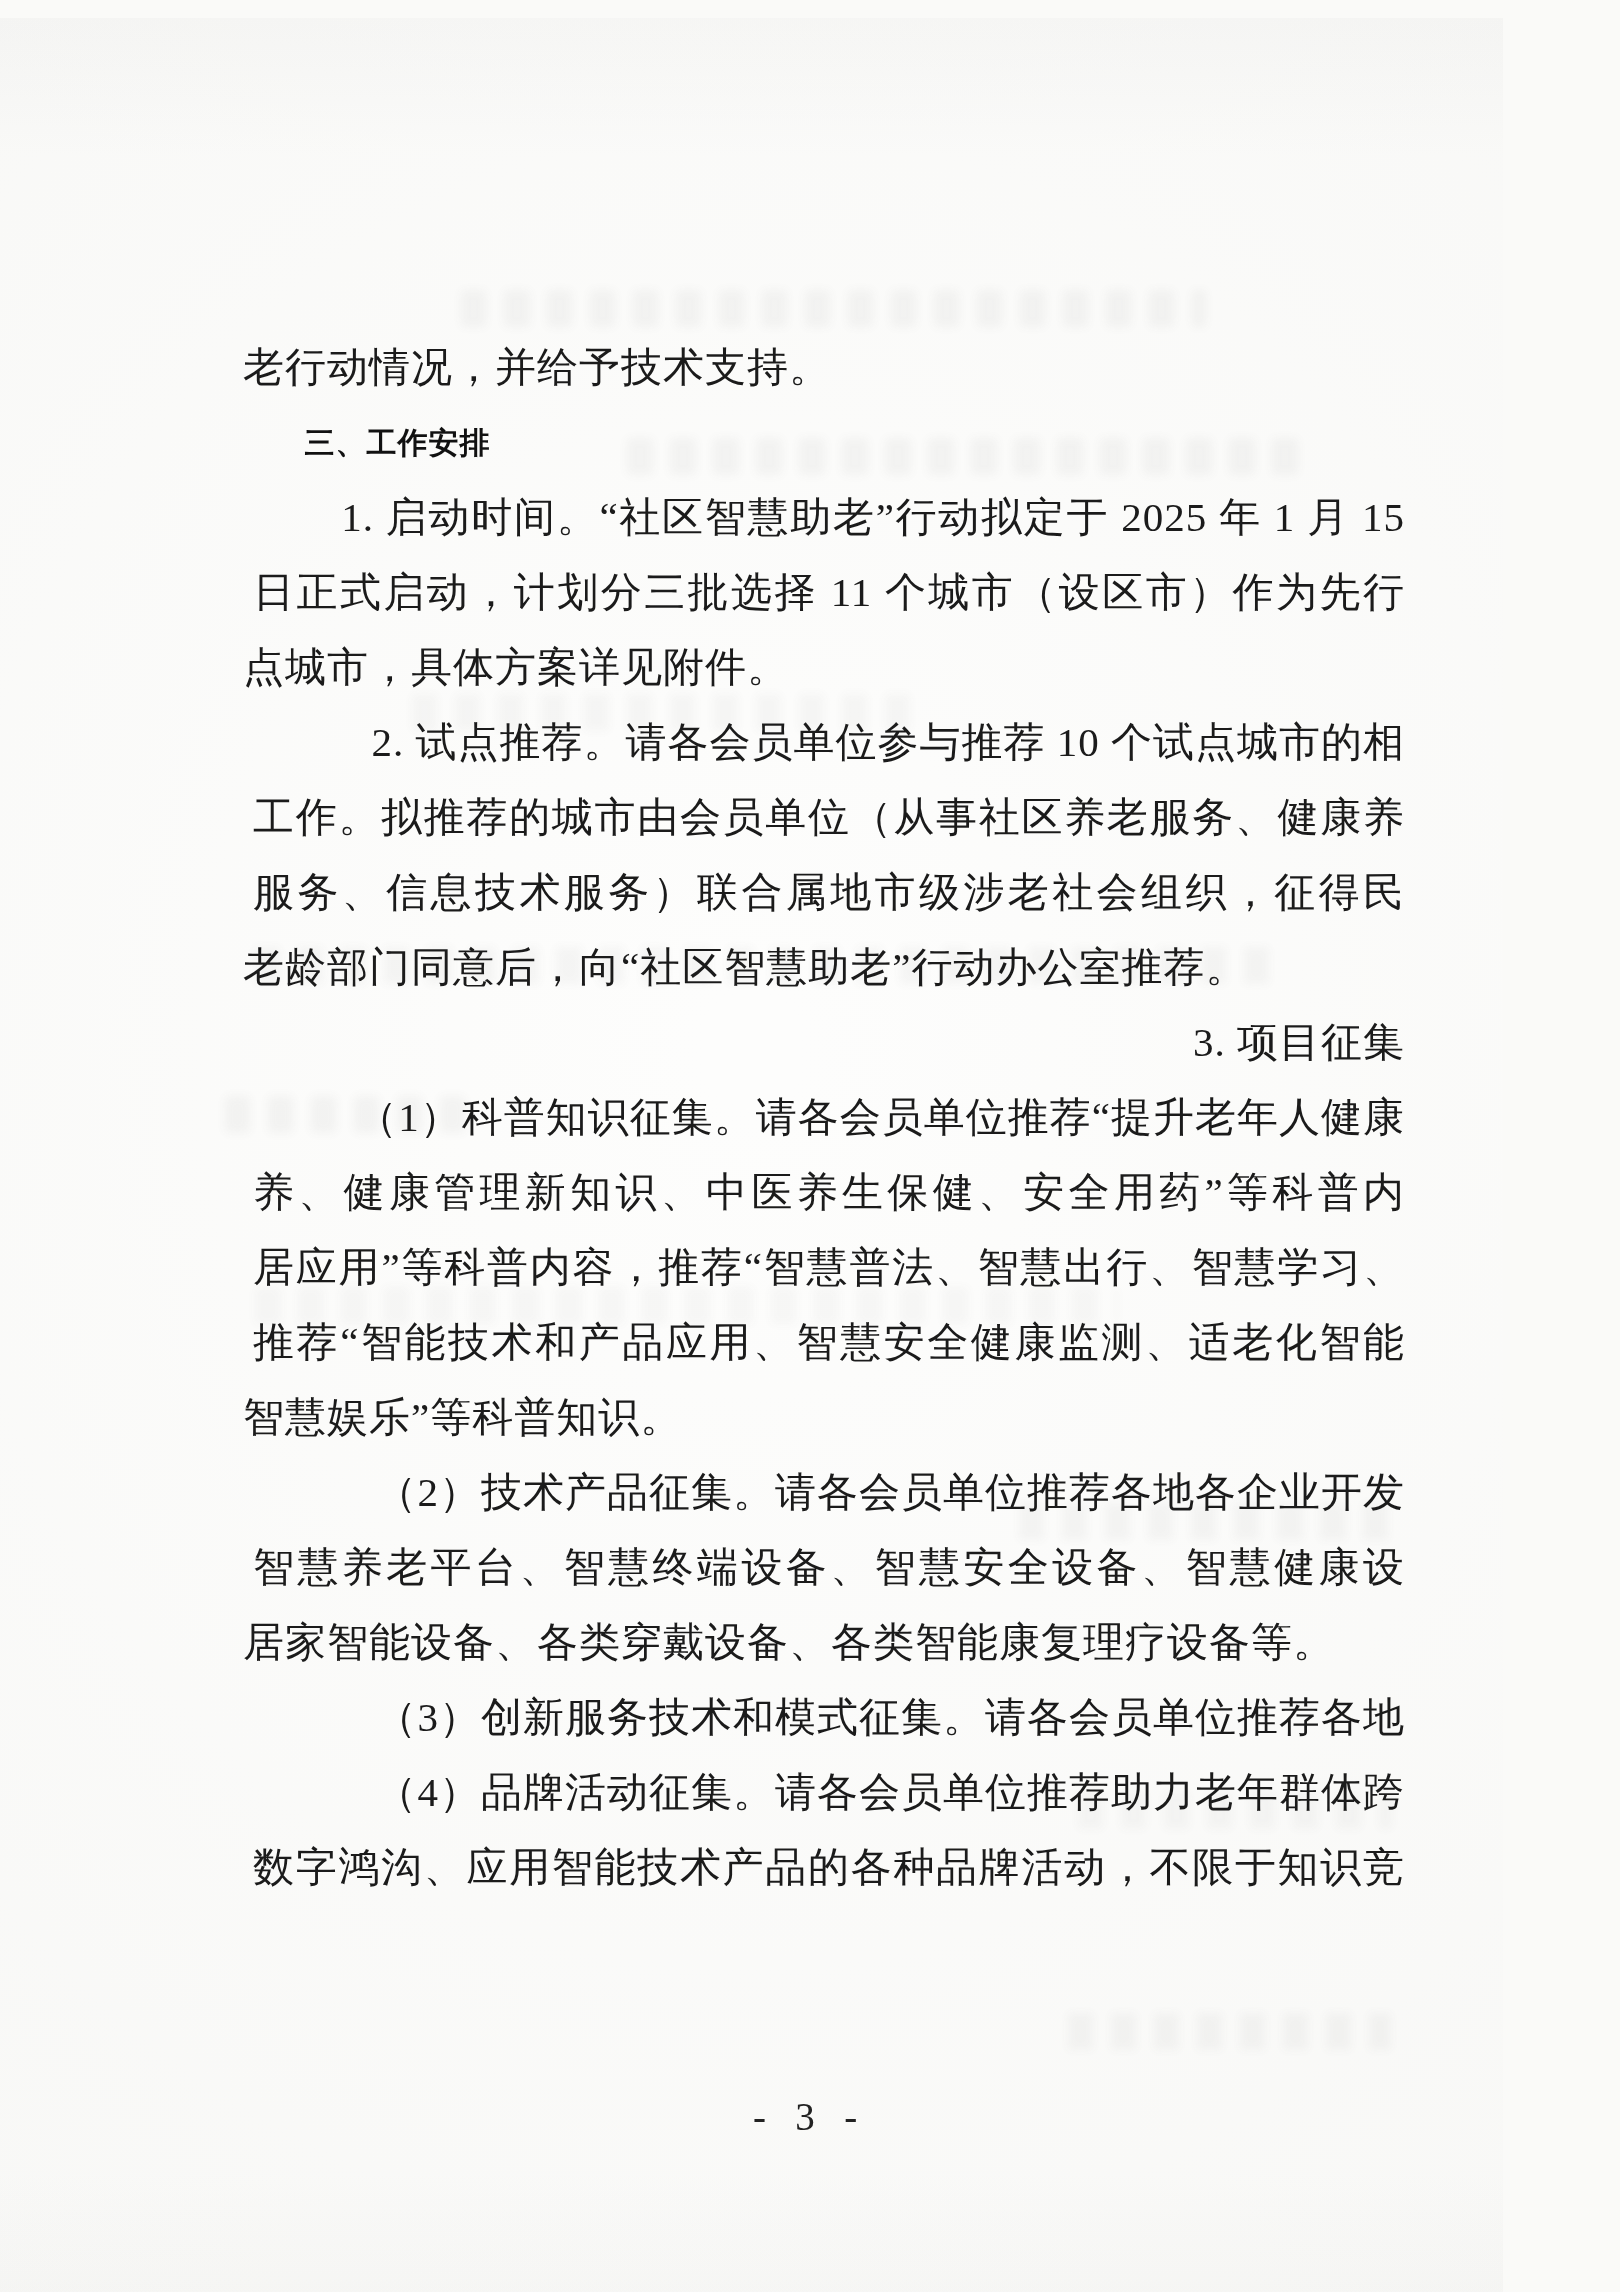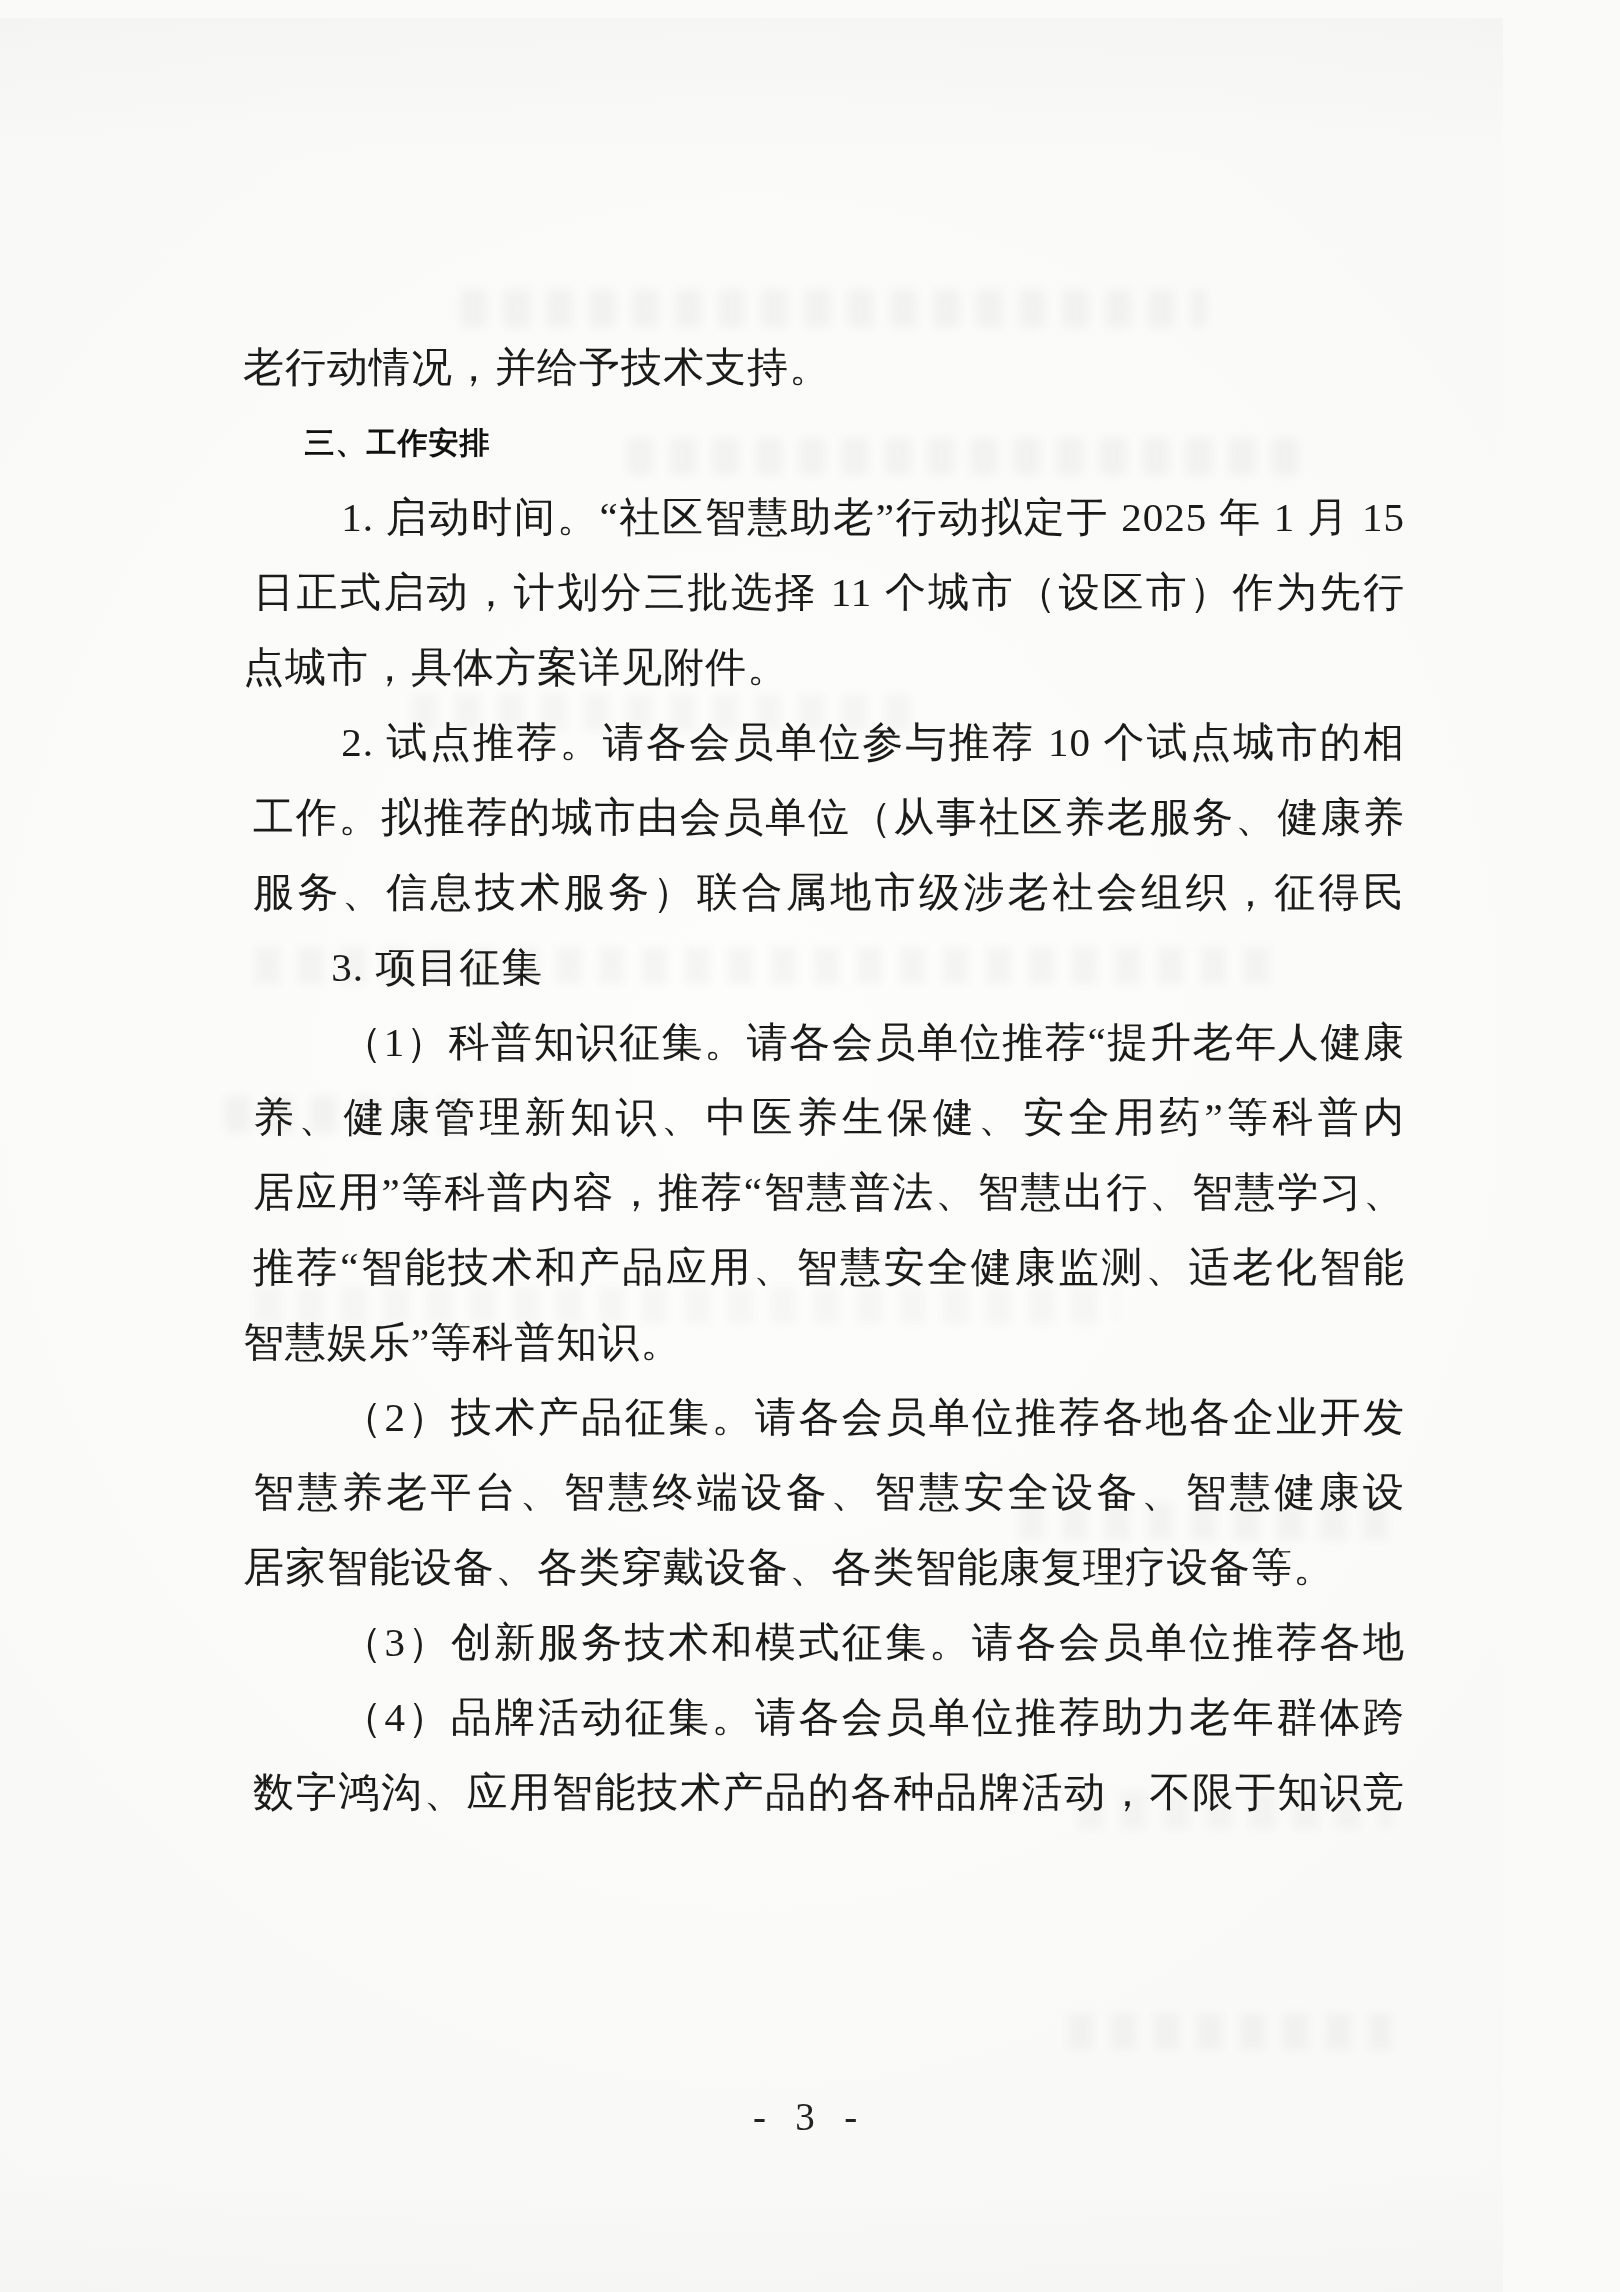--- a/index.html
+++ b/index.html
@@ -41,20 +41,21 @@
   }
   .line.fill {
     white-space: normal;
     text-align: justify;
     text-align-last: justify;
     text-justify: inter-character;
     margin-left: 10px;
   }
   .line.indent {
     text-indent: 2.15em;
+    text-align: right;
   }
   .line.heading {
     font-family: "Liberation Sans", "DejaVu Sans", sans-serif;
     font-weight: 700;
     font-size: 30px;
     text-indent: 2.05em;
     color: #111;
   }
   .page-number {
     position: absolute;
@@ -104,20 +105,21 @@
 
   <div class="text-block">
       <div class="line body">老行动情况，并给予技术支持。</div>
       <div class="line heading">三、工作安排</div>
       <div class="line indent fill">1. 启动时间。“社区智慧助老”行动拟定于 2025 年 1 月 15</div>
       <div class="line body fill">日正式启动，计划分三批选择 11 个城市（设区市）作为先行试</div>
       <div class="line body">点城市，具体方案详见附件。</div>
       <div class="line indent fill">2. 试点推荐。请各会员单位参与推荐 10 个试点城市的相关</div>
       <div class="line body fill">工作。拟推荐的城市由会员单位（从事社区养老服务、健康养生</div>
       <div class="line body fill">服务、信息技术服务）联合属地市级涉老社会组织，征得民政、</div>
+      <div class="line body">老龄部门同意后，向“社区智慧助老”行动办公室推荐。</div>
       <div class="line indent">3. 项目征集</div>
       <div class="line indent fill">（1）科普知识征集。请各会员单位推荐“提升老年人健康素</div>
       <div class="line body fill">养、健康管理新知识、中医养生保健、安全用药”等科普内容，</div>
       <div class="line body fill">居应用”等科普内容，推荐“智慧普法、智慧出行、智慧学习、</div>
       <div class="line body fill">推荐“智能技术和产品应用、智慧安全健康监测、适老化智能家</div>
       <div class="line body">智慧娱乐”等科普知识。</div>
       <div class="line indent fill">（2）技术产品征集。请各会员单位推荐各地各企业开发的</div>
       <div class="line body fill">智慧养老平台、智慧终端设备、智慧安全设备、智慧健康设备、</div>
       <div class="line body">居家智能设备、各类穿戴设备、各类智能康复理疗设备等。</div>
       <div class="line indent fill">（3）创新服务技术和模式征集。请各会员单位推荐各地各</div>

